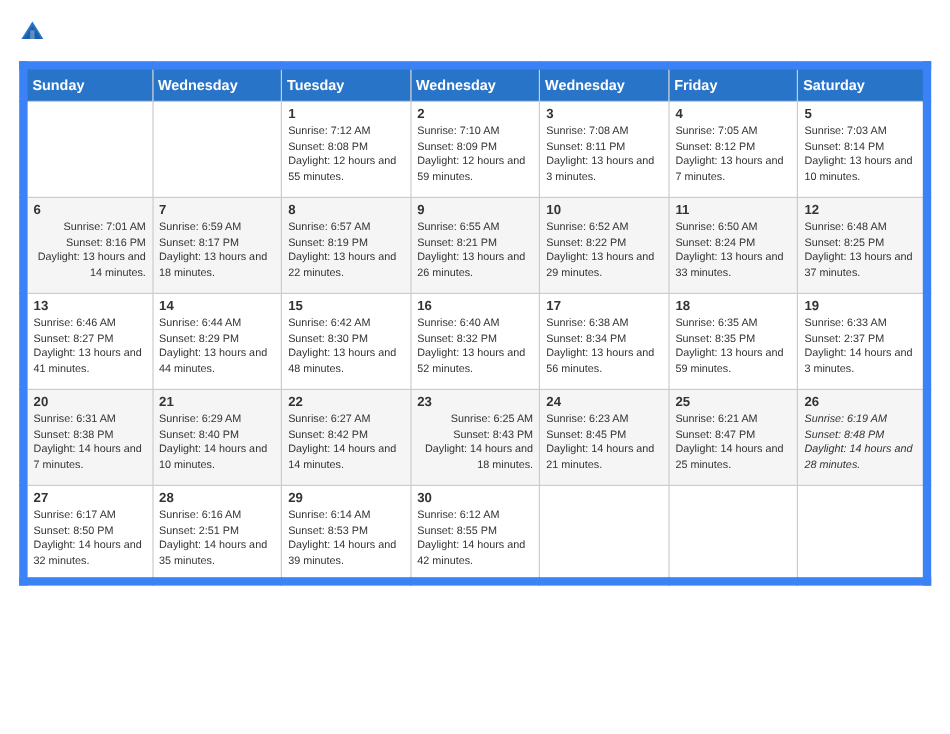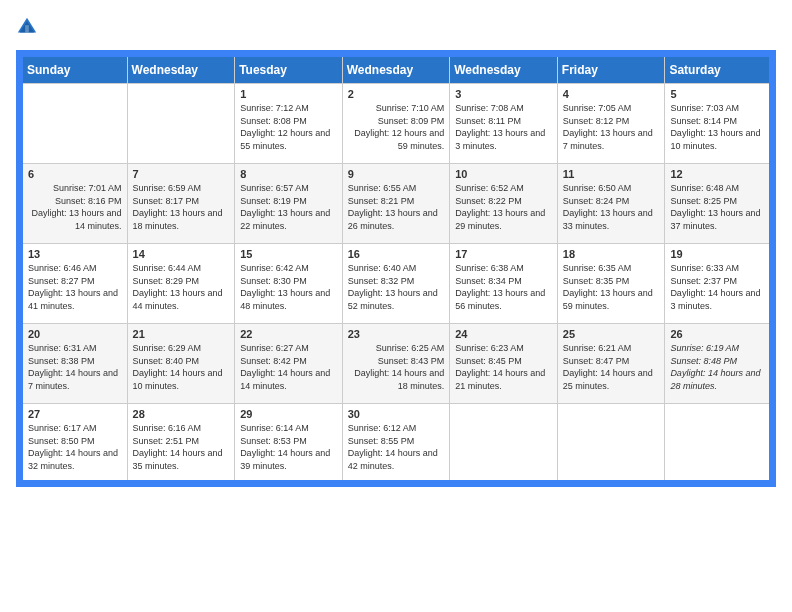--- a/index.html
+++ b/index.html
@@ -130,21 +130,21 @@
         <td></td>
         <td></td>
         <td>
           <span class="day-number">1</span>
           <div class="day-info" style="white-space: pre-line;">Sunrise: 7:12 AM
 Sunset: 8:08 PM
 Daylight: 12 hours and 55 minutes.</div>
         </td>
         <td>
           <span class="day-number">2</span>
-          <div class="day-info" style="white-space: pre-line; text-align: right;">Sunrise: 7:10 AM
+          <div class="day-info" style="white-space: pre-line;">Sunrise: 7:10 AM
 Sunset: 8:09 PM
 Daylight: 12 hours and 59 minutes.</div>
         </td>
         <td>
           <span class="day-number">3</span>
           <div class="day-info" style="white-space: pre-line;">Sunrise: 7:08 AM
 Sunset: 8:11 PM
 Daylight: 13 hours and 3 minutes.</div>
         </td>
         <td>

